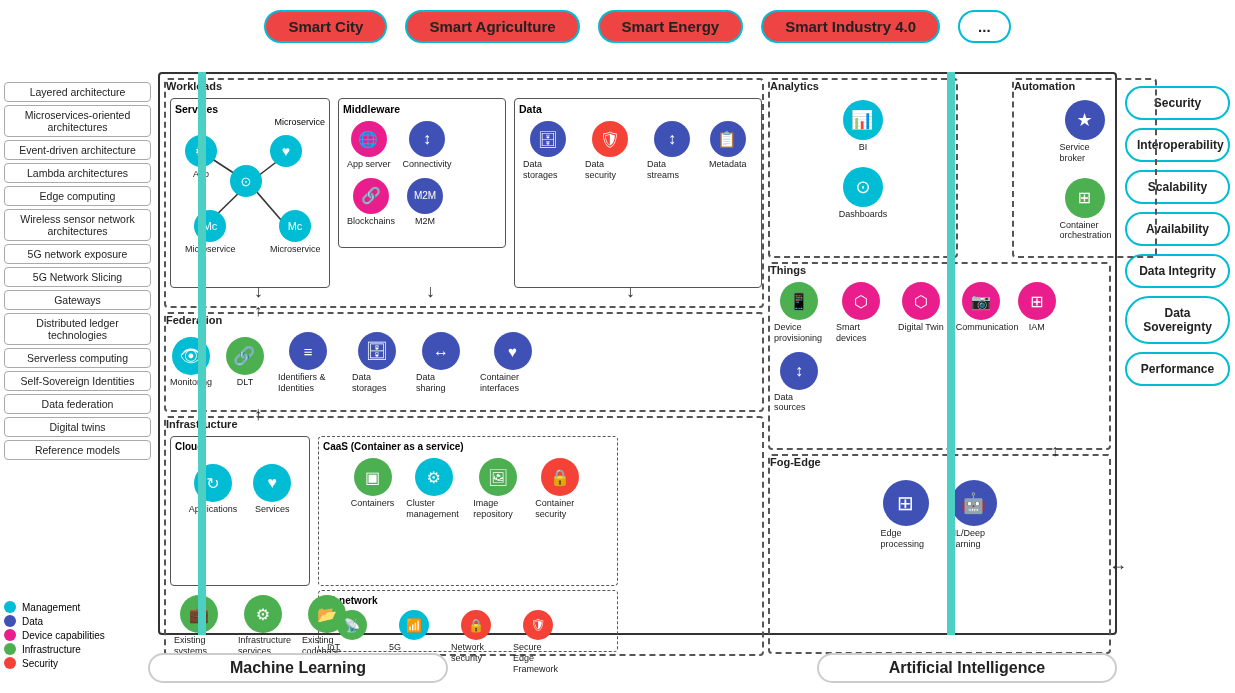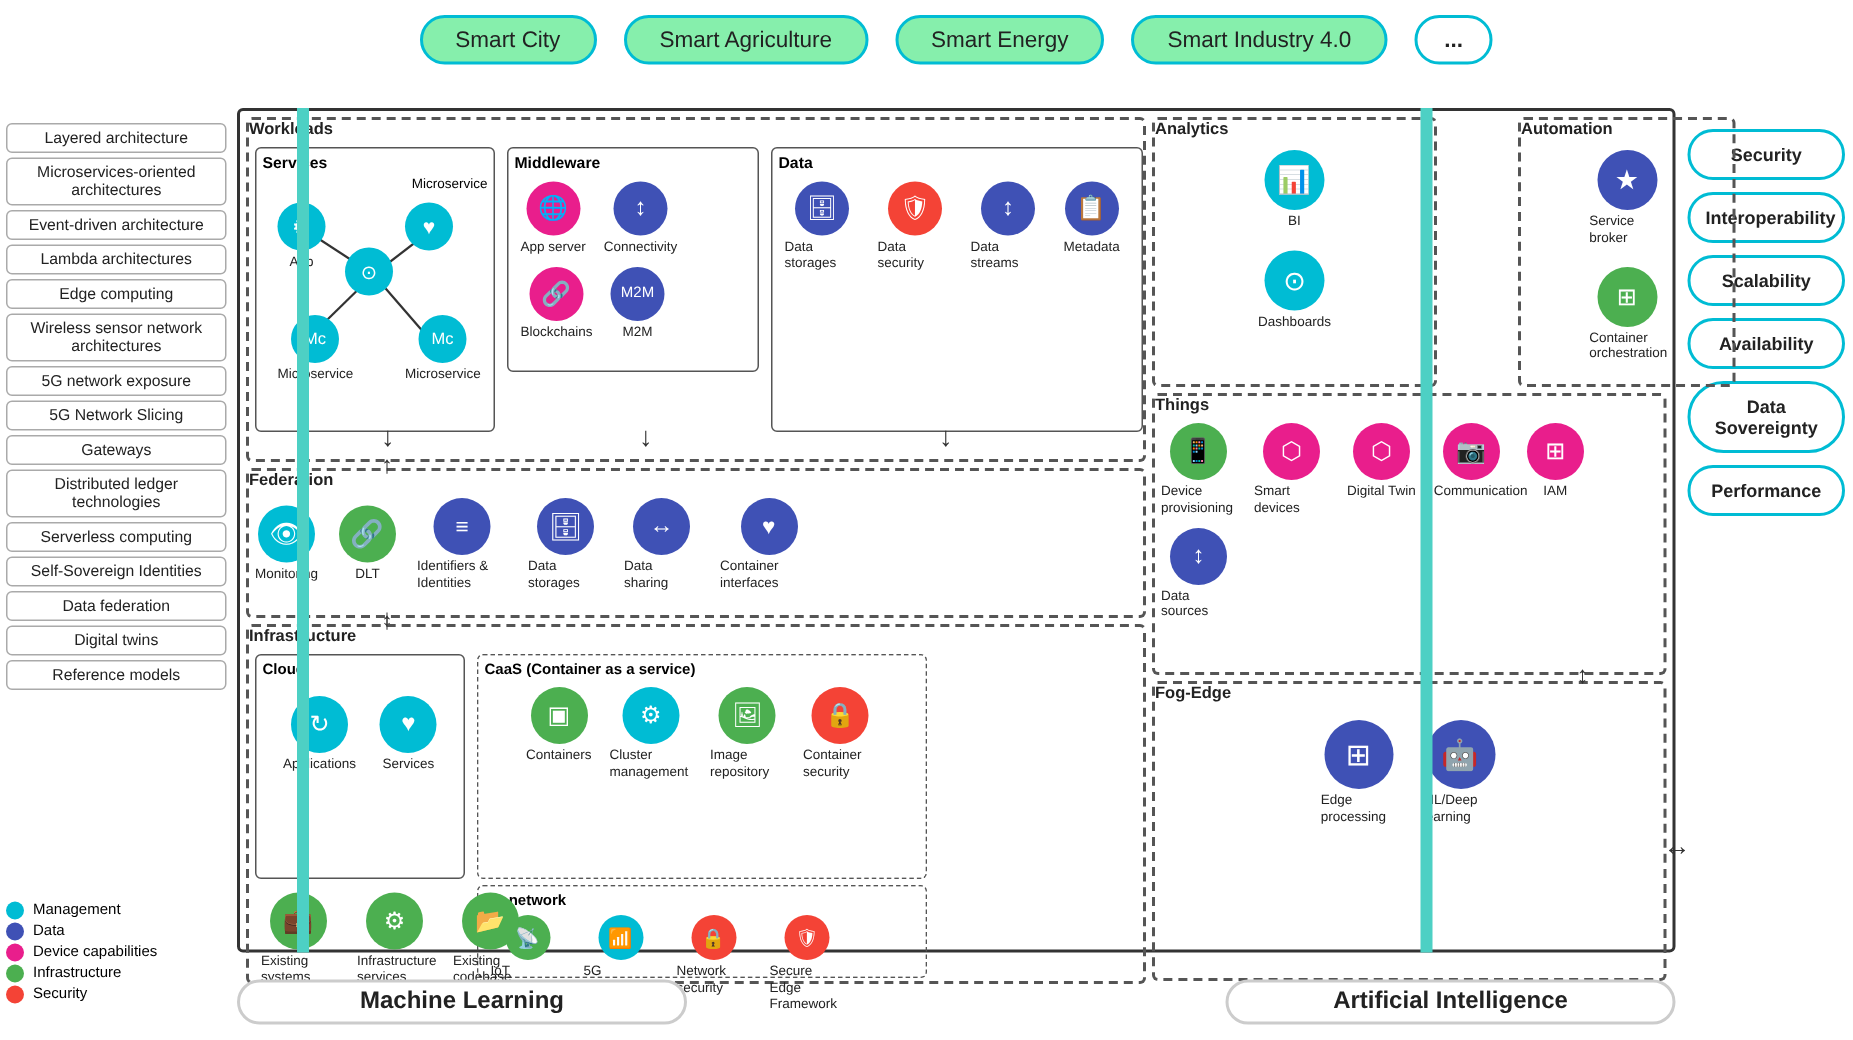--- a/index.html
+++ b/index.html
@@ -22,23 +22,23 @@
       position: absolute;
       top: 0;
       left: 160px;
       right: 120px;
     }
     .top-tab {
       border: 2px solid #00bcd4;
       border-radius: 20px;
       padding: 6px 22px;
       font-size: 15px;
-      font-weight: 400;
+      font-weight: 700;
       color: #222;
-      background: #86efac;
+      background: #ef4444;
       white-space: nowrap;
     }
     .top-tab-ellipsis {
       border: 2px solid #00bcd4;
       border-radius: 20px;
       padding: 6px 18px;
       font-size: 15px;
       font-weight: 600;
       color: #222;
       background: #fff;
@@ -65,21 +65,21 @@
       background: #fff;
     }
     .legend {
       position: absolute;
       left: 4px;
       bottom: 22px;
       width: 150px;
     }
     .legend-item {
       display: flex;
-      align-items: flex-start;
+      align-items: center;
       gap: 6px;
       font-size: 10px;
       margin-bottom: 2px;
     }
     .legend-dot {
       width: 12px;
       height: 12px;
       border-radius: 50%;
       flex-shrink: 0;
     }
@@ -137,21 +137,21 @@
       top: 72px;
       width: 8px;
       bottom: 58px;
       background: #4dd0c4;
       z-index: 5;
     }
 
     
     .bottom-label-left {
       position: absolute;
-      left: 158px;
+      left: 148px;
       bottom: 10px;
       width: 300px;
       text-align: center;
       font-size: 16px;
       font-weight: 700;
       color: #222;
       border: 2px solid #ccc;
       border-radius: 20px;
       padding: 4px 10px;
       background: #fff;
@@ -447,20 +447,21 @@
     <div class="legend-dot" style="background:#f44336"></div>
     <span>Security</span>
   </div>
 </div>
 
 <div class="right-sidebar">
   <div class="right-item">Security</div>
   <div class="right-item">Interoperability</div>
   <div class="right-item">Scalability</div>
   <div class="right-item">Availability</div>
+  <div class="right-item">Data Integrity</div>
   <div class="right-item">Data Sovereignty</div>
   <div class="right-item">Performance</div>
 </div>
 
 <div class="teal-bar-left"></div>
 <div class="teal-bar-right"></div>
 
 <div class="main-area">
 
   <div class="dashed-box workloads-box">

